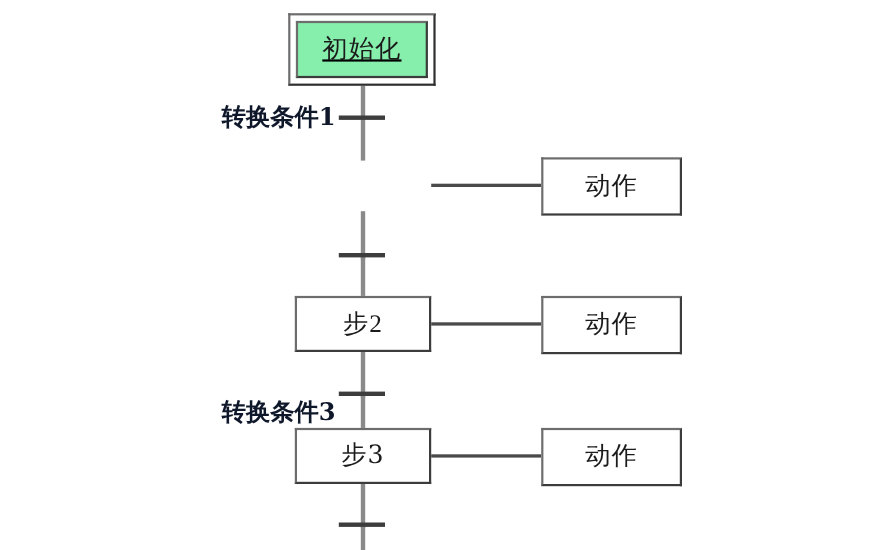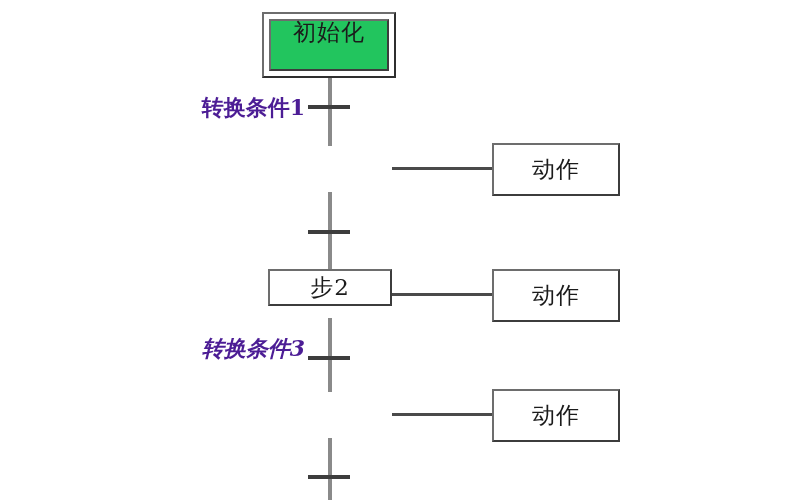--- a/index.html
+++ b/index.html
@@ -64,32 +64,33 @@
     box-sizing: border-box;
     padding: 5px;
   }
   .init-inner {
     width: 100%;
     height: 100%;
     box-sizing: border-box;
     border: 2px solid #6d6d6d;
     border-right-color: #3c3c3c;
     border-bottom-color: #3c3c3c;
-    background: #22c55e;
+    background: #86efac;
     display: flex;
-    align-items: flex-start;
+    align-items: center;
     justify-content: center;
+    text-decoration: underline;
   }
 
   
   .cond-label {
     position: absolute;
     font-size: 22px;
     font-weight: bold;
-    color: #4c1d95;
+    color: #0f172a;
     white-space: nowrap;
     text-align: right;
     line-height: 1;
   }
 </style>
 </head>
 <body>
 
 <div id="canvas">
 
@@ -111,31 +112,34 @@
   <div class="cond-label" style="left:165px; top:96px; width:140px;">转换条件1</div>
   <div class="tick" style="left:308px; top:105px; width:42px;"></div>
 
   <div class="hconn" style="left:392px; top:167px; width:100px;"></div>
   <div class="box" style="left:492px; top:143px; width:128px; height:53px;">
     <span class="box-label">动作</span>
   </div>
 
   <div class="tick" style="left:308px; top:230px; width:42px;"></div>
 
-  <div class="box" style="left:268px; top:269px; width:124px; height:37px;">
+  <div class="box" style="left:268px; top:269px; width:124px; height:51px;font-family:Liberation Serif, serif;">
     <span class="box-label">步2</span>
   </div>
   <div class="hconn" style="left:392px; top:293px; width:100px;"></div>
   <div class="box" style="left:492px; top:269px; width:128px; height:53px;">
     <span class="box-label">动作</span>
   </div>
 
-  <div class="cond-label" style="left:165px; top:337px; width:140px;font-style:italic;">转换条件3</div>
+  <div class="cond-label" style="left:165px; top:364px; width:140px;">转换条件3</div>
   <div class="tick" style="left:308px; top:356px; width:42px;"></div>
 
+  <div class="box" style="left:268px; top:389px; width:124px; height:51px;">
+    <span class="box-label">步3</span>
+  </div>
   <div class="hconn" style="left:392px; top:413px; width:100px;"></div>
   <div class="box" style="left:492px; top:389px; width:128px; height:53px;">
     <span class="box-label">动作</span>
   </div>
 
   <div class="tick" style="left:308px; top:475px; width:42px;"></div>
 
 </div>
 
 </body></html>

